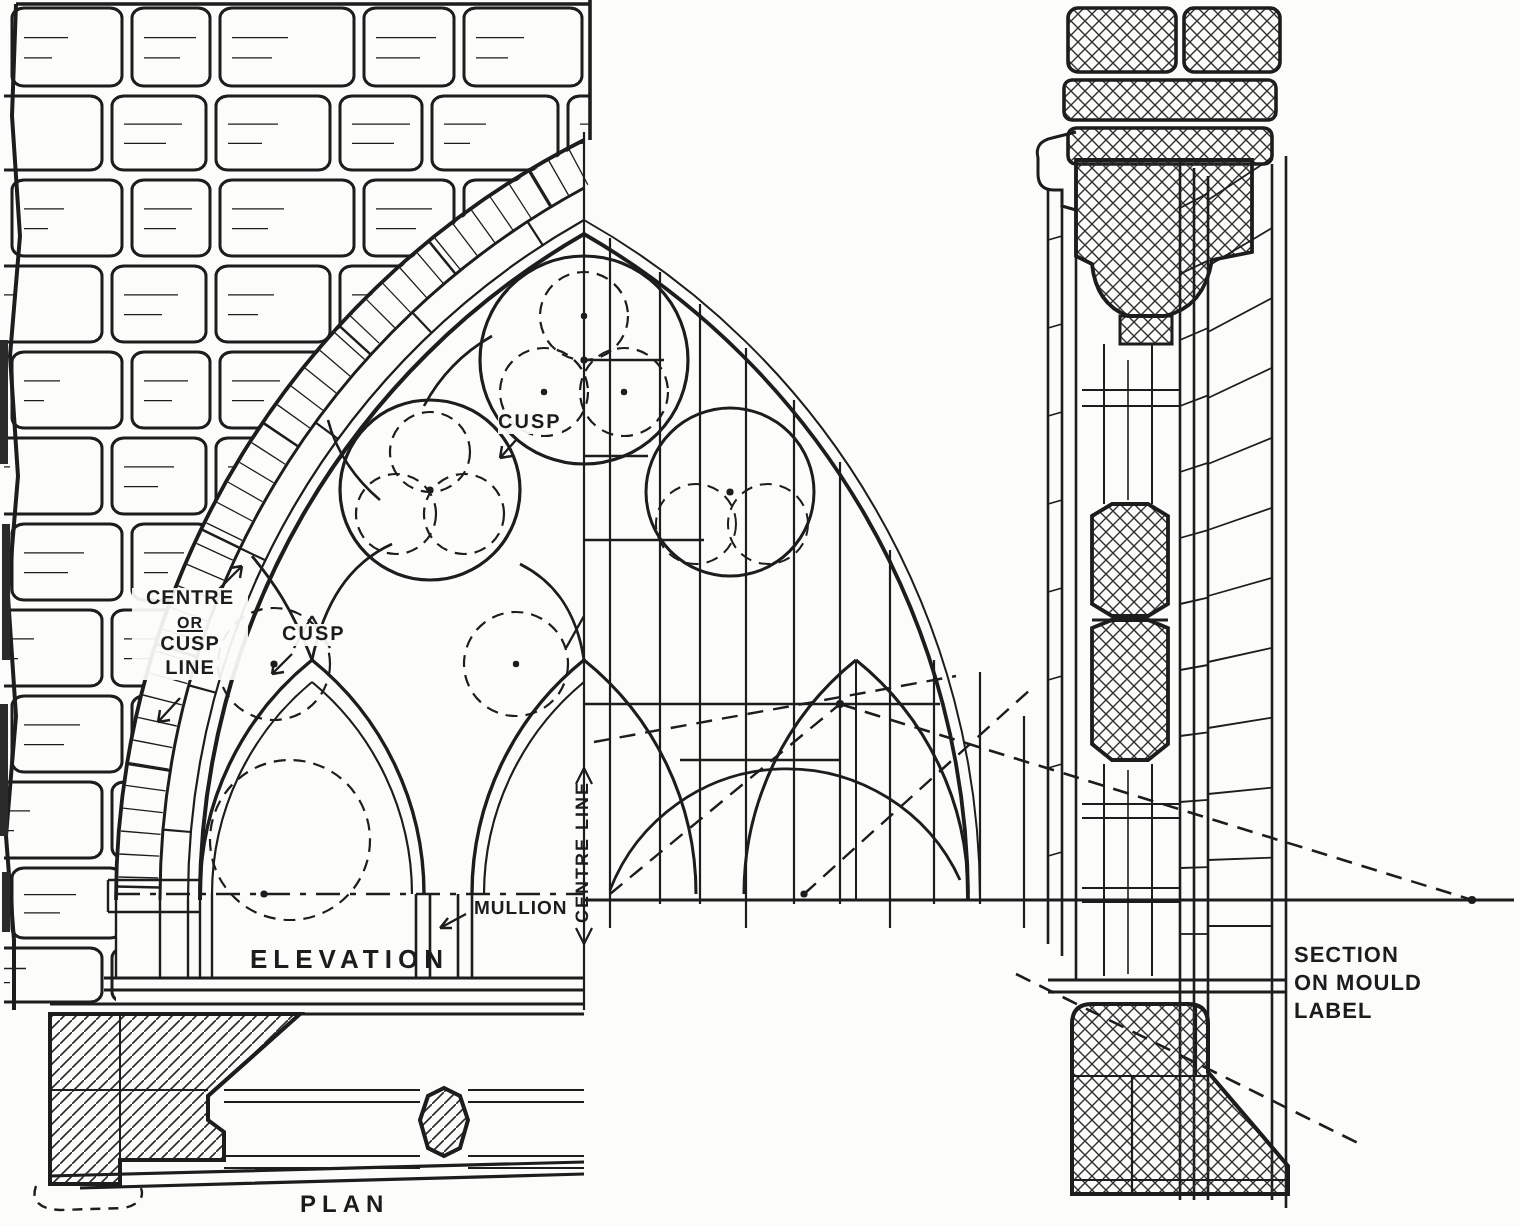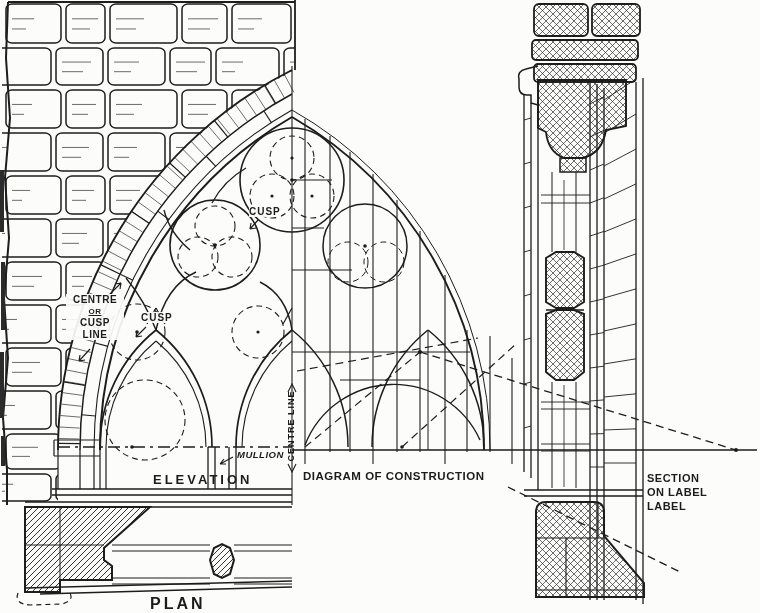--- a/index.html
+++ b/index.html
@@ -437,28 +437,27 @@
   <div>CENTRE</div>
   <div style="font-size:8px;text-decoration:underline;">OR</div>
   <div>CUSP</div>
   <div>LINE</div>
 </div>
 
 <div class="lbl mask" style="left:141px;top:312px;font-size:10px;letter-spacing:1px;">CUSP</div>
 
 <div class="lbl mask" style="left:249px;top:206px;font-size:10px;letter-spacing:1px;">CUSP</div>
 
-<div class="lbl" style="left:237px;top:449px;font-size:9.5px;letter-spacing:0.5px;font-style:italic;">MULLION</div>
-
-<div class="lbl" style="left:132px;top:472px;font-size:13px;letter-spacing:3px;padding-left:21px;">ELEVATION</div>
+<div class="lbl" style="left:237px;top:449px;font-size:9.5px;letter-spacing:0.5px;">MULLION</div>
+
+<div class="lbl" style="left:104px;top:472px;font-size:13px;letter-spacing:3px;padding-left:21px;">ELEVATION</div>
 
 <div class="lbl" style="left:250px;top:420px;width:84px;height:12px;font-size:9px;letter-spacing:1px;text-align:center;transform:rotate(-90deg);">CENTRE LINE</div>
 
-<div class="lbl" style="left:303px;top:470px;font-size:11.5px;letter-spacing:0.5px;">DIAGRAM OF CONSTRUCTION</div>
 
 <div class="lbl" style="left:647px;top:471px;font-size:11px;line-height:14px;letter-spacing:0.5px;">
   <div>SECTION</div>
-  <div>ON LABEL</div>
+  <div>ON MOULD</div>
   <div>LABEL</div>
 </div>
 
-<div class="lbl" style="left:150px;top:595px;font-size:16px;letter-spacing:3px;">PLAN</div>
+<div class="lbl" style="left:150px;top:595px;font-size:12px;letter-spacing:3px;">PLAN</div>
 </div>
 
 </body></html>

